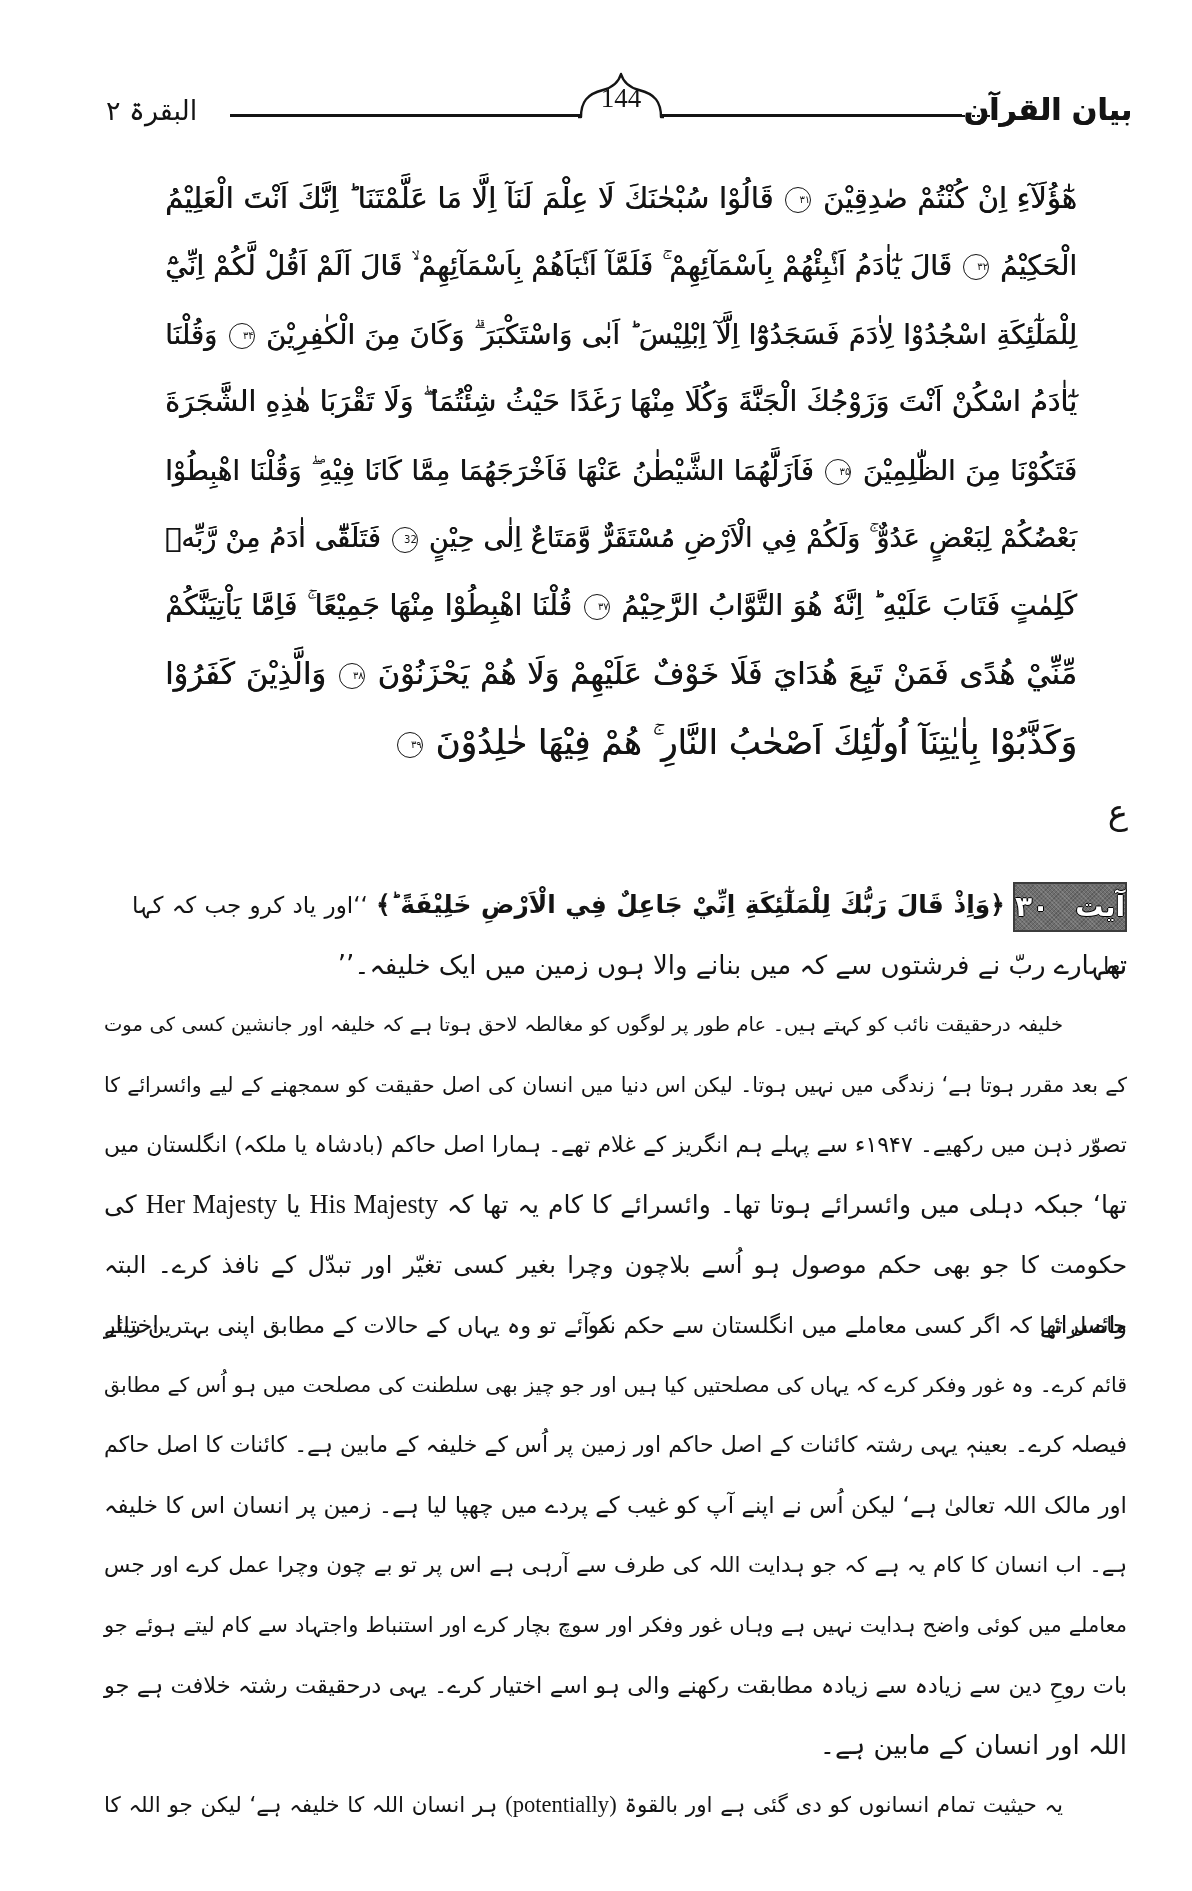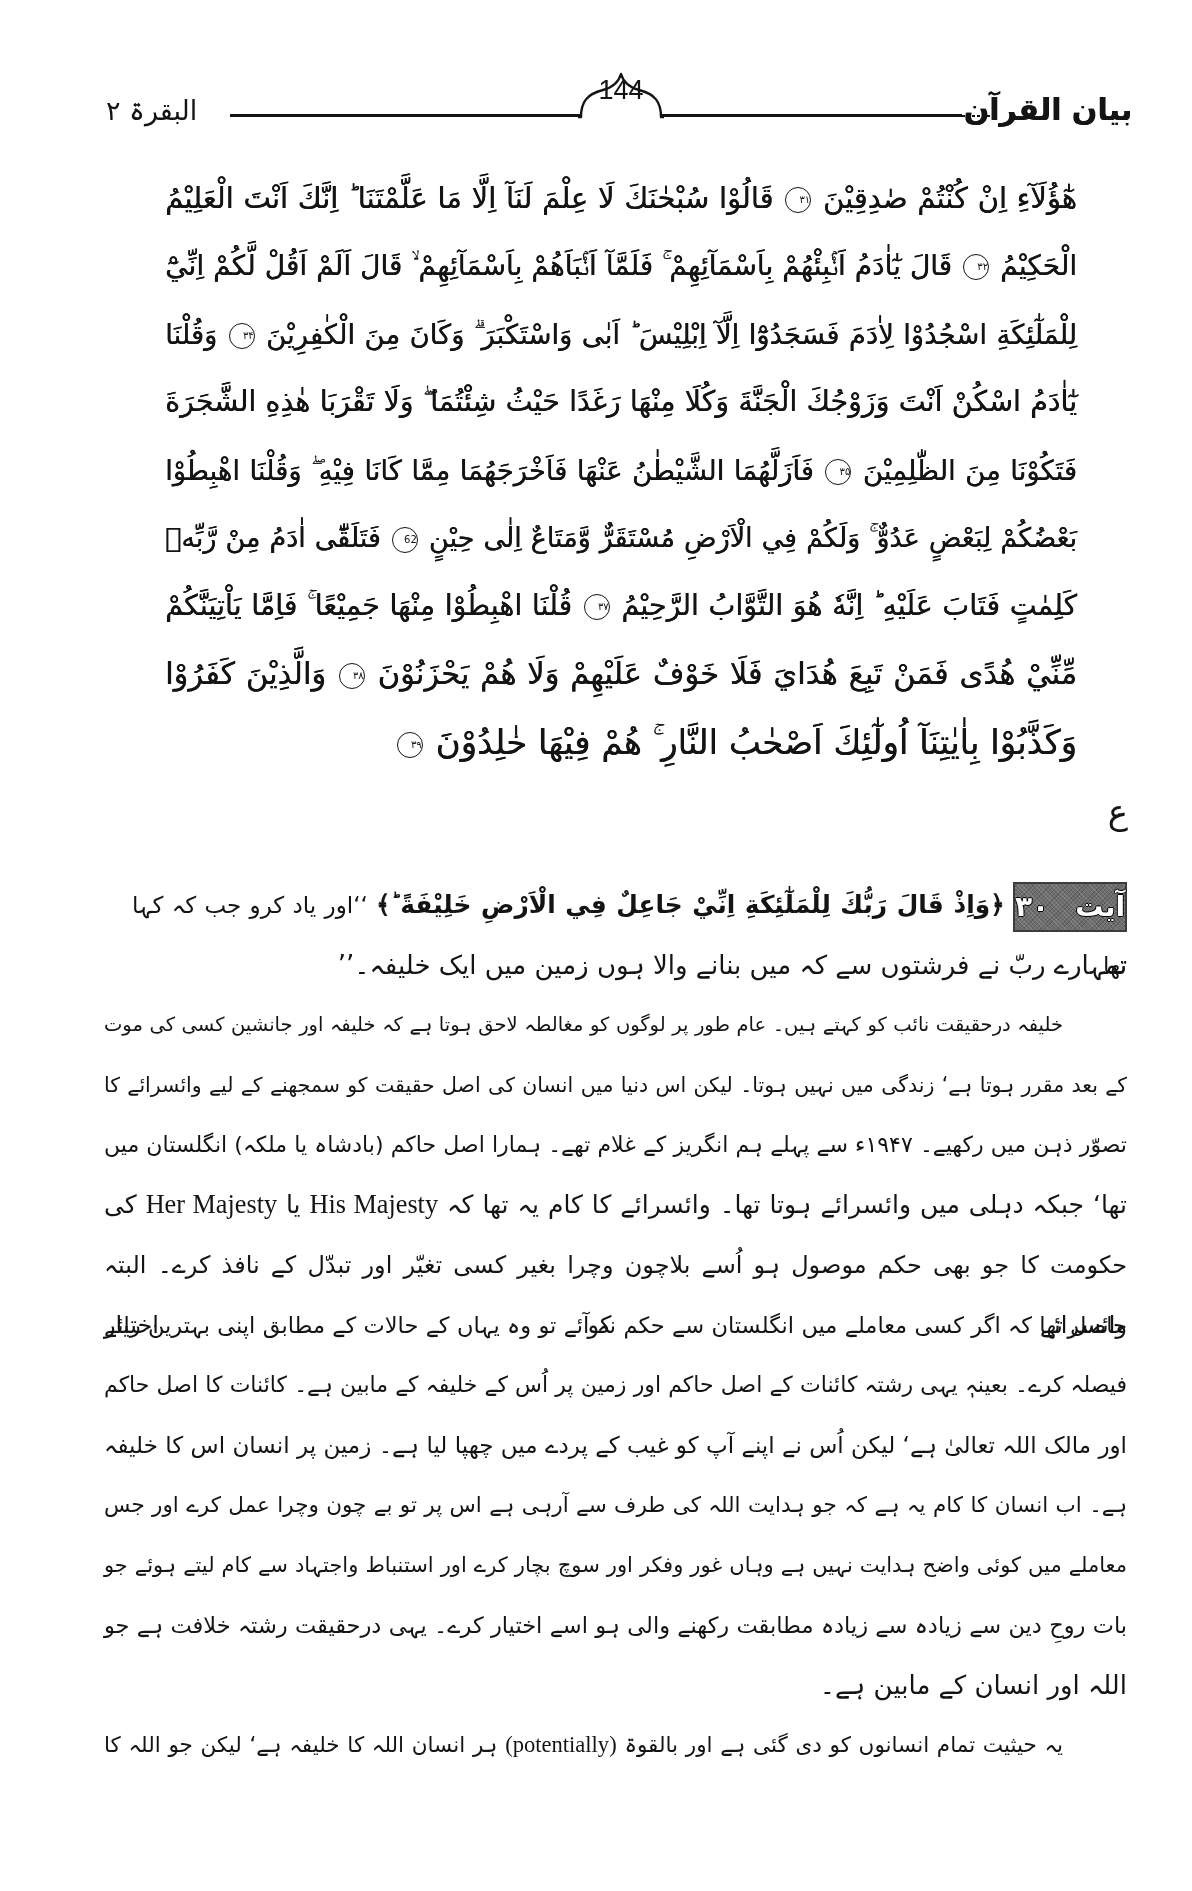--- a/index.html
+++ b/index.html
@@ -22,22 +22,22 @@
   }
   .hdr-rule { position: absolute; top: 114px; height: 3px; background: var(--ink); }
   .hdr-rule.left { left: 230px; width: 350px; }
   .hdr-rule.right { left: 662px; width: 300px; }
   .hdr-rule-dots {
     position: absolute; top: 115px; left: 962px; width: 34px; height: 2px;
     background: repeating-linear-gradient(90deg, var(--ink) 0 3px, transparent 3px 5px);
   }
   .dome { position: absolute; left: 577px; top: 72px; width: 88px; height: 48px; }
   .page-num {
-    position: absolute; left: 580px; width: 82px; top: 76px; text-align: center;
-    font-family: Liberation Sans, sans-serif; font-size: 27px; line-height: 28px;
+    position: absolute; left: 580px; width: 82px; top: 84px; text-align: center;
+    font-family: Liberation Serif, serif; font-size: 27px; line-height: 28px;
   }
 
   
   .lines { position: absolute; direction: rtl; }
   .line { box-sizing: border-box; }
   .just { text-align: justify; text-align-last: justify; }
   .last { text-align: right; text-align-last: right; }
   .indent { padding-right: 64px; }
 
   #quran { left: 165px; top: 164px; width: 912px; }
@@ -95,40 +95,41 @@
     </svg>
     <div class="page-num">144</div>
   </div>
 
   <div id="quran" class="lines">
       <div class="line fit just" style="font-size: 29px; height: 68px;"><span class="seg-text">هٰٓؤُلَآءِ اِنْ كُنْتُمْ صٰدِقِيْنَ</span> <span class="seg-ayah">۳۱</span> <span class="seg-text">قَالُوْا سُبْحٰنَكَ لَا عِلْمَ لَنَآ اِلَّا مَا عَلَّمْتَنَا ؕ اِنَّكَ اَنْتَ الْعَلِيْمُ</span></div>
       <div class="line fit just" style="font-size: 28px; height: 68px;"><span class="seg-text">الْحَكِيْمُ</span> <span class="seg-ayah">۳۲</span> <span class="seg-text">قَالَ يٰٓاٰدَمُ اَنْۢبِئْهُمْ بِاَسْمَآئِهِمْ ۚ فَلَمَّآ اَنْۢبَاَهُمْ بِاَسْمَآئِهِمْ ۙ قَالَ اَلَمْ اَقُلْ لَّكُمْ اِنِّيْٓ</span></div>
       <div class="line fit just" style="font-size: 27.5px; height: 68px;"><span class="seg-text">لِلْمَلٰٓئِكَةِ اسْجُدُوْا لِاٰدَمَ فَسَجَدُوْٓا اِلَّآ اِبْلِيْسَ ؕ اَبٰى وَاسْتَكْبَرَ ۗ وَكَانَ مِنَ الْكٰفِرِيْنَ</span> <span class="seg-ayah">۳۴</span> <span class="seg-text">وَقُلْنَا</span></div>
       <div class="line fit just" style="font-size: 28.5px; height: 68px;"><span class="seg-text">يٰٓاٰدَمُ اسْكُنْ اَنْتَ وَزَوْجُكَ الْجَنَّةَ وَكُلَا مِنْهَا رَغَدًا حَيْثُ شِئْتُمَا ۖ وَلَا تَقْرَبَا هٰذِهِ الشَّجَرَةَ</span></div>
       <div class="line fit just" style="font-size: 27.5px; height: 68px;"><span class="seg-text">فَتَكُوْنَا مِنَ الظّٰلِمِيْنَ</span> <span class="seg-ayah">۳۵</span> <span class="seg-text">فَاَزَلَّهُمَا الشَّيْطٰنُ عَنْهَا فَاَخْرَجَهُمَا مِمَّا كَانَا فِيْهِ ۖ وَقُلْنَا اهْبِطُوْا</span></div>
-      <div class="line fit just" style="font-size: 27px; height: 68px;"><span class="seg-text">بَعْضُكُمْ لِبَعْضٍ عَدُوٌّ ۚ وَلَكُمْ فِي الْاَرْضِ مُسْتَقَرٌّ وَّمَتَاعٌ اِلٰى حِيْنٍ</span> <span class="seg-ayah">62</span> <span class="seg-text">فَتَلَقّٰٓى اٰدَمُ مِنْ رَّبِّهٖ</span></div>
+      <div class="line fit just" style="font-size: 27px; height: 68px;"><span class="seg-text">بَعْضُكُمْ لِبَعْضٍ عَدُوٌّ ۚ وَلَكُمْ فِي الْاَرْضِ مُسْتَقَرٌّ وَّمَتَاعٌ اِلٰى حِيْنٍ</span> <span class="seg-ayah">32</span> <span class="seg-text">فَتَلَقّٰٓى اٰدَمُ مِنْ رَّبِّهٖ</span></div>
       <div class="line fit just" style="font-size: 28.5px; height: 68px;"><span class="seg-text">كَلِمٰتٍ فَتَابَ عَلَيْهِ ؕ اِنَّهٗ هُوَ التَّوَّابُ الرَّحِيْمُ</span> <span class="seg-ayah">۳۷</span> <span class="seg-text">قُلْنَا اهْبِطُوْا مِنْهَا جَمِيْعًا ۚ فَاِمَّا يَاْتِيَنَّكُمْ</span></div>
       <div class="line fit just" style="font-size: 30.5px; height: 68px;"><span class="seg-text">مِّنِّيْ هُدًى فَمَنْ تَبِعَ هُدَايَ فَلَا خَوْفٌ عَلَيْهِمْ وَلَا هُمْ يَحْزَنُوْنَ</span> <span class="seg-ayah">۳۸</span> <span class="seg-text">وَالَّذِيْنَ كَفَرُوْا</span></div>
       <div class="line fit last" style="height: 68px;"><span class="seg-text">وَكَذَّبُوْا بِاٰيٰتِنَآ اُولٰٓئِكَ اَصْحٰبُ النَّارِ ۚ هُمْ فِيْهَا خٰلِدُوْنَ</span> <span class="seg-ayah">۳۹</span></div>
     </div>
 
   <div class="ruku">
     <span class="ruku-letter">ع</span>
     <span class="ruku-num">۱۰</span>
   </div>
 
   <div id="commentary" class="lines">
       <div class="line fit just" style="font-size: 23px; height: 60px; margin-left: 28px;"><span class="seg-badge">آیت ۳۰</span> <span class="seg-quote">﴿وَاِذْ قَالَ رَبُّكَ لِلْمَلٰٓئِكَةِ اِنِّيْ جَاعِلٌ فِي الْاَرْضِ خَلِيْفَةً ؕ﴾</span> <span class="seg-text">‘‘اور یاد کرو جب کہ کہا تھا</span></div>
       <div class="line fit last" style="height: 60px;"><span class="seg-text">تمہارے ربّ نے فرشتوں سے کہ میں بنانے والا ہوں زمین میں ایک خلیفہ۔’’</span></div>
       <div class="line fit just indent" style="font-size: 19.5px; height: 60px;"><span class="seg-text">خلیفہ درحقیقت نائب کو کہتے ہیں۔ عام طور پر لوگوں کو مغالطہ لاحق ہوتا ہے کہ خلیفہ اور جانشین کسی کی موت</span></div>
       <div class="line fit just" style="font-size: 20.5px; height: 60px;"><span class="seg-text">کے بعد مقرر ہوتا ہے‘ زندگی میں نہیں ہوتا۔ لیکن اس دنیا میں انسان کی اصل حقیقت کو سمجھنے کے لیے وائسرائے کا</span></div>
       <div class="line fit just" style="font-size: 22px; height: 60px;"><span class="seg-text">تصوّر ذہن میں رکھیے۔ ۱۹۴۷ء سے پہلے ہم انگریز کے غلام تھے۔ ہمارا اصل حاکم (بادشاہ یا ملکہ) انگلستان میں</span></div>
       <div class="line fit just" style="font-size: 25px; height: 60px;"><span class="seg-text">تھا‘ جبکہ دہلی میں وائسرائے ہوتا تھا۔ وائسرائے کا کام یہ تھا کہ</span> <span class="seg-latin">His Majesty</span> <span class="seg-text">یا</span> <span class="seg-latin">Her Majesty</span> <span class="seg-text">کی</span></div>
       <div class="line fit just" style="font-size: 24px; height: 60px;"><span class="seg-text">حکومت کا جو بھی حکم موصول ہو اُسے بلاچون وچرا بغیر کسی تغیّر اور تبدّل کے نافذ کرے۔ البتہ وائسرائے کو اختیار</span></div>
       <div class="line fit just" style="font-size: 22.5px; height: 60px;"><span class="seg-text">حاصل تھا کہ اگر کسی معاملے میں انگلستان سے حکم نہ آئے تو وہ یہاں کے حالات کے مطابق اپنی بہترین رائے</span></div>
+      <div class="line fit just" style="font-size: 20.5px; height: 60px;"><span class="seg-text">قائم کرے۔ وہ غور وفکر کرے کہ یہاں کی مصلحتیں کیا ہیں اور جو چیز بھی سلطنت کی مصلحت میں ہو اُس کے مطابق</span></div>
       <div class="line fit just" style="font-size: 22px; height: 60px;"><span class="seg-text">فیصلہ کرے۔ بعینہٖ یہی رشتہ کائنات کے اصل حاکم اور زمین پر اُس کے خلیفہ کے مابین ہے۔ کائنات کا اصل حاکم</span></div>
       <div class="line fit just" style="font-size: 23px; height: 60px;"><span class="seg-text">اور مالک اللہ تعالیٰ ہے‘ لیکن اُس نے اپنے آپ کو غیب کے پردے میں چھپا لیا ہے۔ زمین پر انسان اس کا خلیفہ</span></div>
       <div class="line fit just" style="font-size: 21.5px; height: 60px;"><span class="seg-text">ہے۔ اب انسان کا کام یہ ہے کہ جو ہدایت اللہ کی طرف سے آرہی ہے اس پر تو بے چون وچرا عمل کرے اور جس</span></div>
       <div class="line fit just" style="font-size: 21px; height: 60px;"><span class="seg-text">معاملے میں کوئی واضح ہدایت نہیں ہے وہاں غور وفکر اور سوچ بچار کرے اور استنباط واجتہاد سے کام لیتے ہوئے جو</span></div>
       <div class="line fit just" style="font-size: 22.5px; height: 60px;"><span class="seg-text">بات روحِ دین سے زیادہ سے زیادہ مطابقت رکھنے والی ہو اسے اختیار کرے۔ یہی درحقیقت رشتہ خلافت ہے جو</span></div>
       <div class="line fit last" style="height: 60px;"><span class="seg-text">اللہ اور انسان کے مابین ہے۔</span></div>
       <div class="line fit just indent" style="font-size: 21.5px; height: 60px;"><span class="seg-text">یہ حیثیت تمام انسانوں کو دی گئی ہے اور بالقوۃ</span> <span class="seg-latin">(potentially)</span> <span class="seg-text">ہر انسان اللہ کا خلیفہ ہے‘ لیکن جو اللہ کا</span></div>
     </div>
 </div>
 

